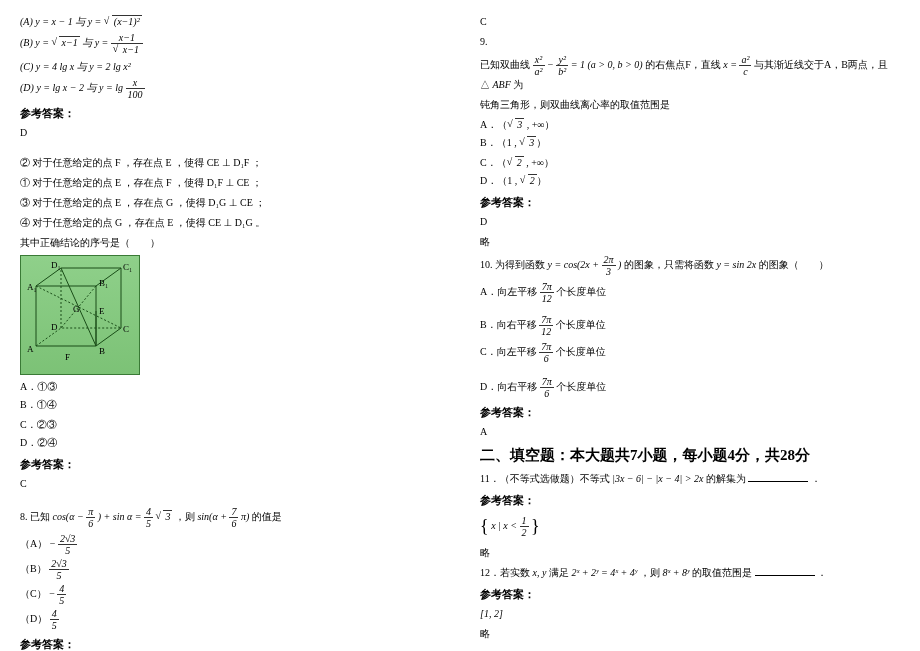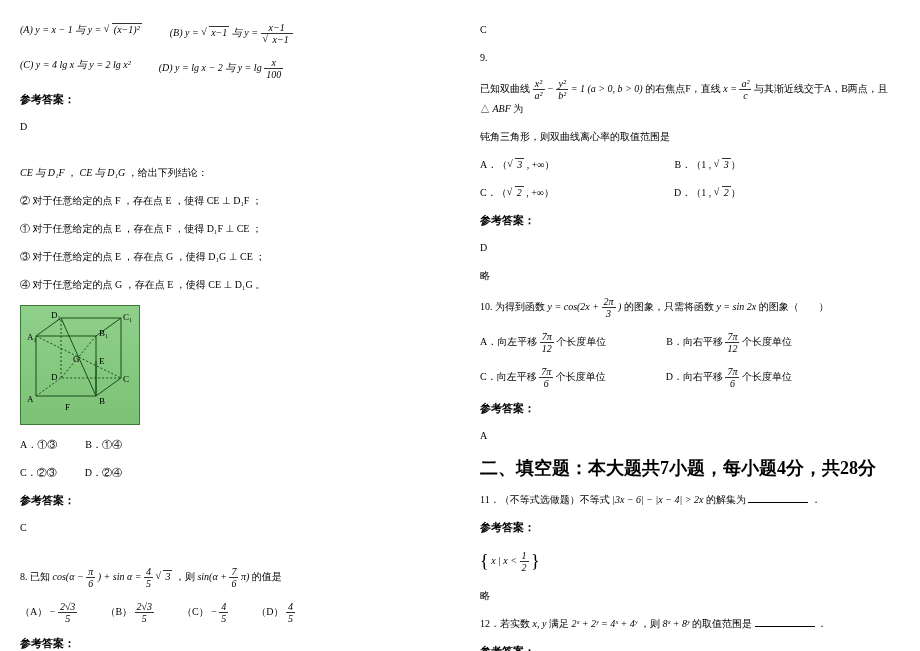--- a/index.html
+++ b/index.html
@@ -12,23 +12,23 @@
     background: #fff;
     width: 920px;
     height: 651px;
     display: flex;
   }
   .col {
     width: 50%;
     padding: 10px 20px;
     position: relative;
   }
-  .line { margin: 12px 0; line-height: 1.6; }
+  .line { margin: 4px 0; line-height: 1.6; flex-direction: column; }
   .ans { font-weight: bold; font-size: 11px; margin: 6px 0 4px; }
-  .section { font-weight: bold; font-size: 18px; margin: 6px 0; }
+  .section { font-weight: bold; font-size: 15px; margin: 6px 0; }
   .ital { font-style: italic; font-family: "Times New Roman", serif; }
   .frac { display: inline-block; vertical-align: middle; text-align: center; font-family: "Times New Roman", serif; }
   .frac .num { display: block; border-bottom: 1px solid #333; padding: 0 2px; line-height: 1.1; }
   .frac .den { display: block; padding: 0 2px; line-height: 1.1; }
   .sqrt { display: inline-block; position: relative; padding-left: 8px; font-family: "Times New Roman", serif; }
   .sqrt::before { content:"√"; position:absolute; left:0; top:-1px; }
   .sqrt .rad { border-top: 1px solid #333; padding: 0 2px; }
   .opt-row { display:flex; flex-wrap:wrap; gap:2px 28px; }
   .opt-row > span { white-space:nowrap; }
   .cube {
@@ -72,31 +72,26 @@
         <span class="den ital">100</span>
       </span>
     </span>
   </div>
 
   <div class="ans">参考答案：</div>
   <div class="line">D</div>
 
   <div class="gap"></div>
 
-  <div class="line">
-    <span class="ital">CE 与 D₁F</span>
-    <span>，</span>
-    <span class="ital">CE 与 D₁G</span>
-    <span>，给出下列结论：</span>
-  </div>
 
   <div class="line">② 对于任意给定的点 F ，存在点 E ，使得 CE ⊥ D₁F ；</div>
   <div class="line">① 对于任意给定的点 E ，存在点 F ，使得 D₁F ⊥ CE ；</div>
   <div class="line">③ 对于任意给定的点 E ，存在点 G ，使得 D₁G ⊥ CE ；</div>
   <div class="line">④ 对于任意给定的点 G ，存在点 E ，使得 CE ⊥ D₁G 。</div>
+  <div class="line">其中正确结论的序号是（　　）</div>
 
   <div class="cube">
     <svg width="120" height="120" viewBox="0 0 120 120">
       <polyline points="15,30 75,30 75,90 15,90 15,30" fill="none" stroke="#1a4d18" stroke-width="1"></polyline>
       <polyline points="15,30 40,12 100,12 75,30" fill="none" stroke="#1a4d18" stroke-width="1"></polyline>
       <polyline points="100,12 100,72 75,90" fill="none" stroke="#1a4d18" stroke-width="1"></polyline>
       <polyline points="15,90 40,72 100,72" fill="none" stroke="#1a4d18" stroke-width="1" stroke-dasharray="2 2"></polyline>
       <polyline points="40,72 40,12" fill="none" stroke="#1a4d18" stroke-width="1" stroke-dasharray="2 2"></polyline>
       <line x1="75" y1="30" x2="40" y2="72" stroke="#1a4d18" stroke-dasharray="2 2"></line>
       <line x1="15" y1="30" x2="100" y2="72" stroke="#1a4d18" stroke-dasharray="2 2"></line>

